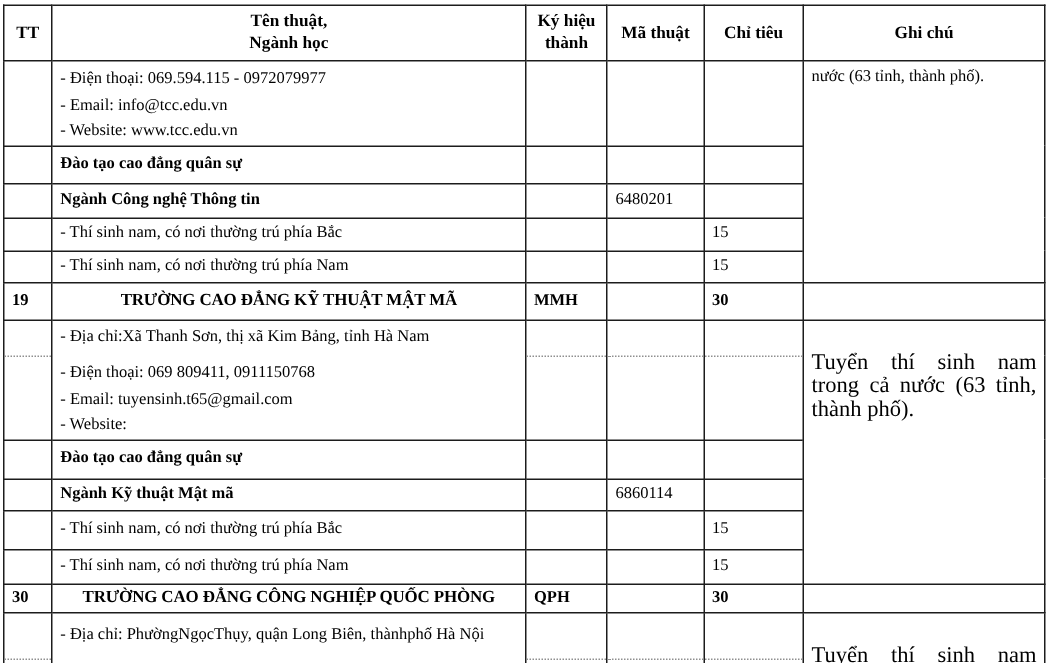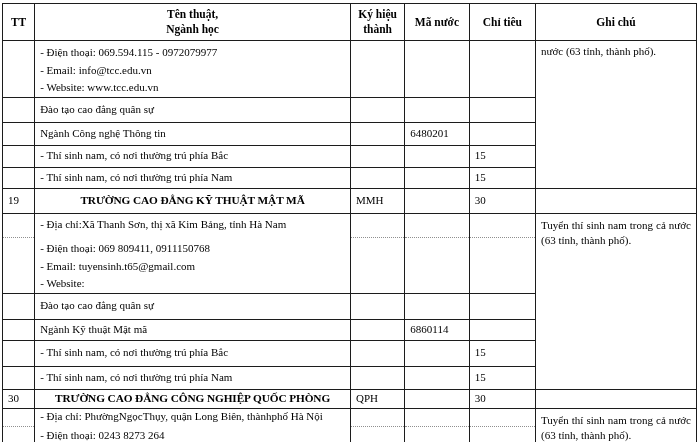--- a/index.html
+++ b/index.html
@@ -29,36 +29,36 @@
   }
   
   td.hc {
     font-weight: bold;
     text-align: center;
     font-size: 11.5px;
     line-height: 1.3;
     padding: 0 2px;
   }
   .center { text-align: left; }
-  .b { font-weight: normal; }
+  .b { font-weight: bold; }
   .school {
     font-weight: bold;
     font-size: 11.3px;
     letter-spacing: -0.1px;
     white-space: nowrap;
     text-align: center;
   }
   .contact { vertical-align: top; padding-top: 3px; }
   .contact div { line-height: 17.5px; white-space: nowrap; }
   .note {
     text-align: justify;
     vertical-align: top;
-    padding-top: 4px;
+    padding-top: 21px;
     line-height: 15.5px;
-    font-size: 11px;
+    font-size: 15px;
   }
   .note-cont { vertical-align: top; padding-top: 4px; }
   
   .dash-b { border-bottom: 1px dotted #8f8f8f; }
   .dash-t { border-top: 1px dotted #8f8f8f; }
   
   .hide-b { border-bottom-style: hidden; }
   .hide-t { border-top-style: hidden; }
   
   tr.h37 { height: 37px; }
@@ -91,21 +91,21 @@
       <tr class="h37">
     <td class="hc">TT</td>
     <td class="hc">
       <div>Tên thuật,</div>
       <div>Ngành học</div>
     </td>
     <td class="hc">
       <div>Ký hiệu</div>
       <div>thành</div>
     </td>
-    <td class="hc">Mã nước</td>
+    <td class="hc">Mã thuật</td>
     <td class="hc">Chỉ tiêu</td>
     <td class="hc">Ghi chú</td>
   </tr>
 
   <tr class="h53">
     <td></td>
     <td class="contact">
       <div>- Điện thoại: 069.594.115 - 0972079977</div>
       <div>- Email: info@tcc.edu.vn</div>
       <div>- Website: www.tcc.edu.vn</div>

